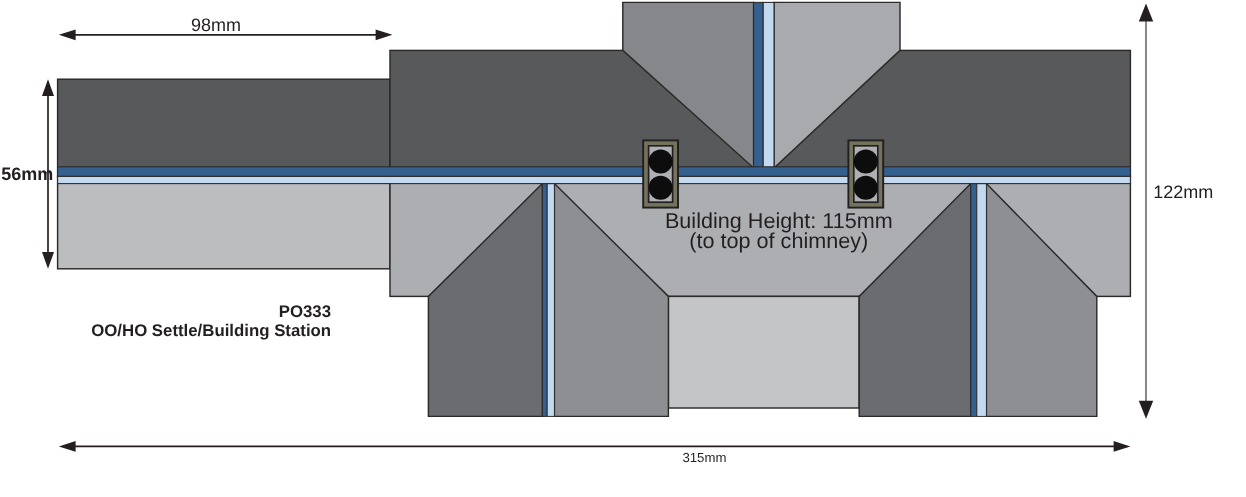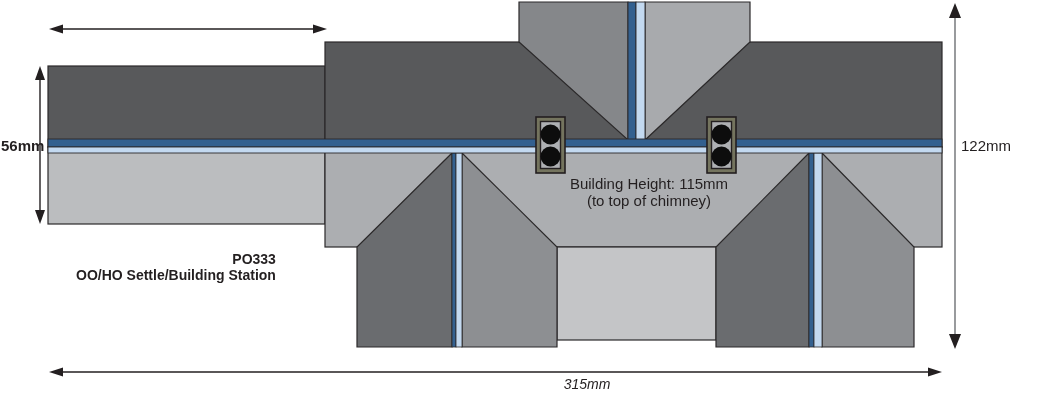--- a/index.html
+++ b/index.html
@@ -7,23 +7,23 @@
     position:relative;
     width:1038px;height:414px;
     background:#ffffff;
     font-family:"Liberation Sans", sans-serif;
     color:#231F20;
     overflow:hidden;
   }
   #plan-svg{position:absolute;left:0;top:0;}
   .label{position:absolute;white-space:nowrap;}
   .dim-label{font-size:15px;}
-  .dim-label-small{font-size:14px;font-style:italic;}
+  .dim-label-small{font-size:11px;}
   .product-label{font-size:14px;font-weight:bold;line-height:16px;}
-  .note-label{font-size:15px;line-height:16.5px;text-align:center;}
+  .note-label{font-size:18px;line-height:16.5px;text-align:center;}
   .centered{text-align:center;}
 </style>
 </head>
 <body>
 
 <div id="stage">
 
   <svg id="plan-svg" width="1038" height="414" viewBox="0 0 1038 414">
 
     <rect x="48" y="66" width="277" height="81" stroke-width="1.2" fill="#58595B" stroke="#2B292A"></rect>
@@ -80,24 +80,25 @@
       <polygon points="955,3 949,18 961,18" fill="#231F20"></polygon>
       <polygon points="955,349 949,334 961,334" fill="#231F20"></polygon>
     </g>
     <g>
       <line x1="55" y1="372" x2="936" y2="372" stroke-width="1.3" stroke="#231F20"></line>
       <polygon points="49,372 63,367.5 63,376.5" fill="#231F20"></polygon>
       <polygon points="942,372 928,367.5 928,376.5" fill="#231F20"></polygon>
     </g>
   </svg>
 
+  <div class="label dim-label centered" style="left:110px;top:13px;width:140px;">98mm</div>
 
   <div class="label dim-label" style="left:1px;top:137px;font-weight:bold;">56mm</div>
 
-  <div class="label dim-label" style="left:961px;top:137px;">122mm</div>
+  <div class="label dim-label" style="left:961px;top:152px;">122mm</div>
 
   <div class="label dim-label-small centered" style="left:517px;top:376px;width:140px;">315mm</div>
 
   <div class="label product-label" style="left:76px;top:251px;text-align:right;">
     <div>PO333</div>
     <div>OO/HO Settle/Building Station</div>
   </div>
 
   <div class="label note-label" style="left:547px;top:176px;width:204px;">
     <div>Building Height: 115mm</div>

